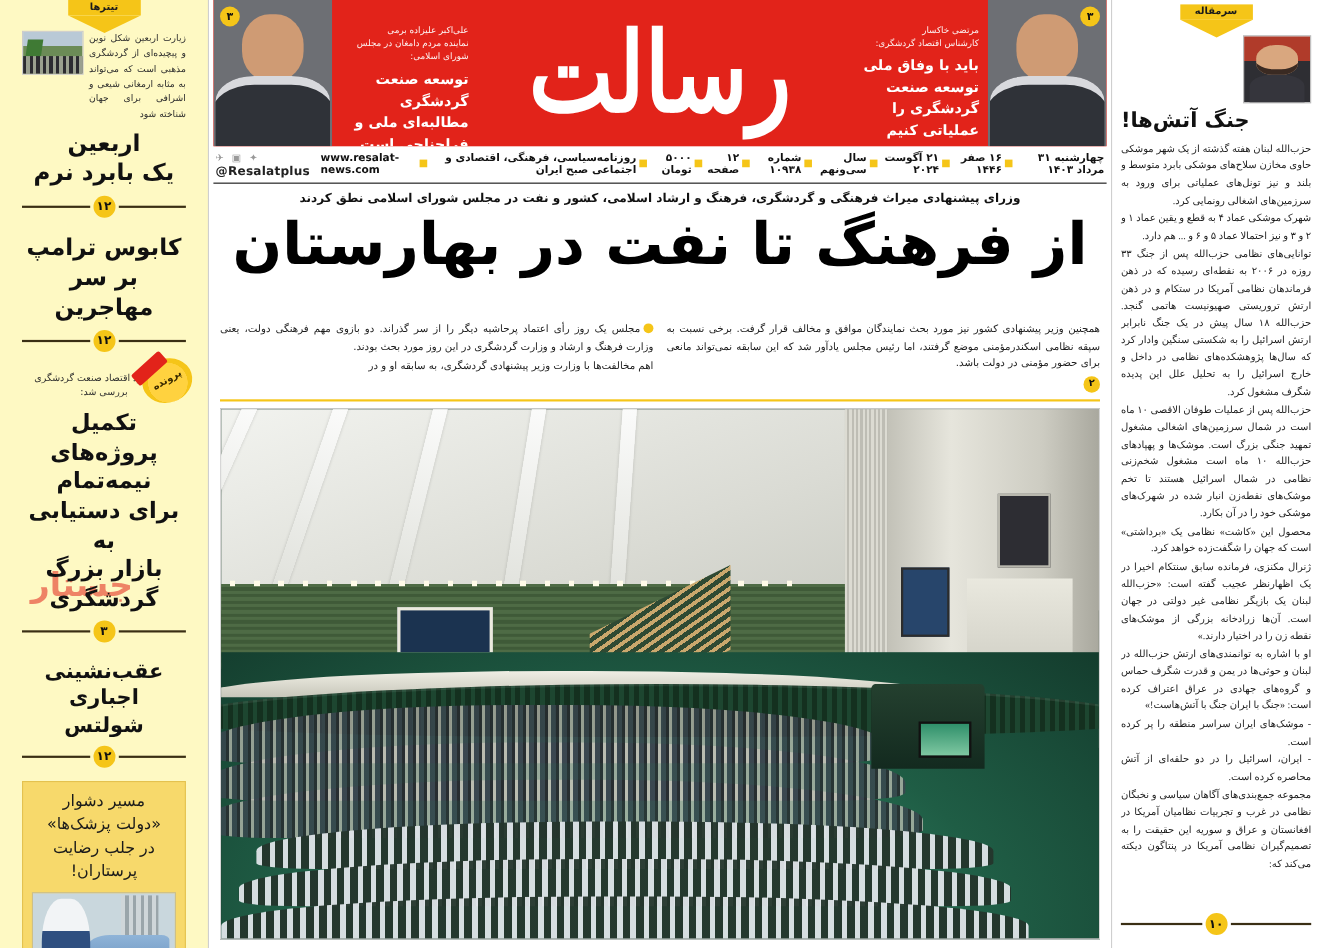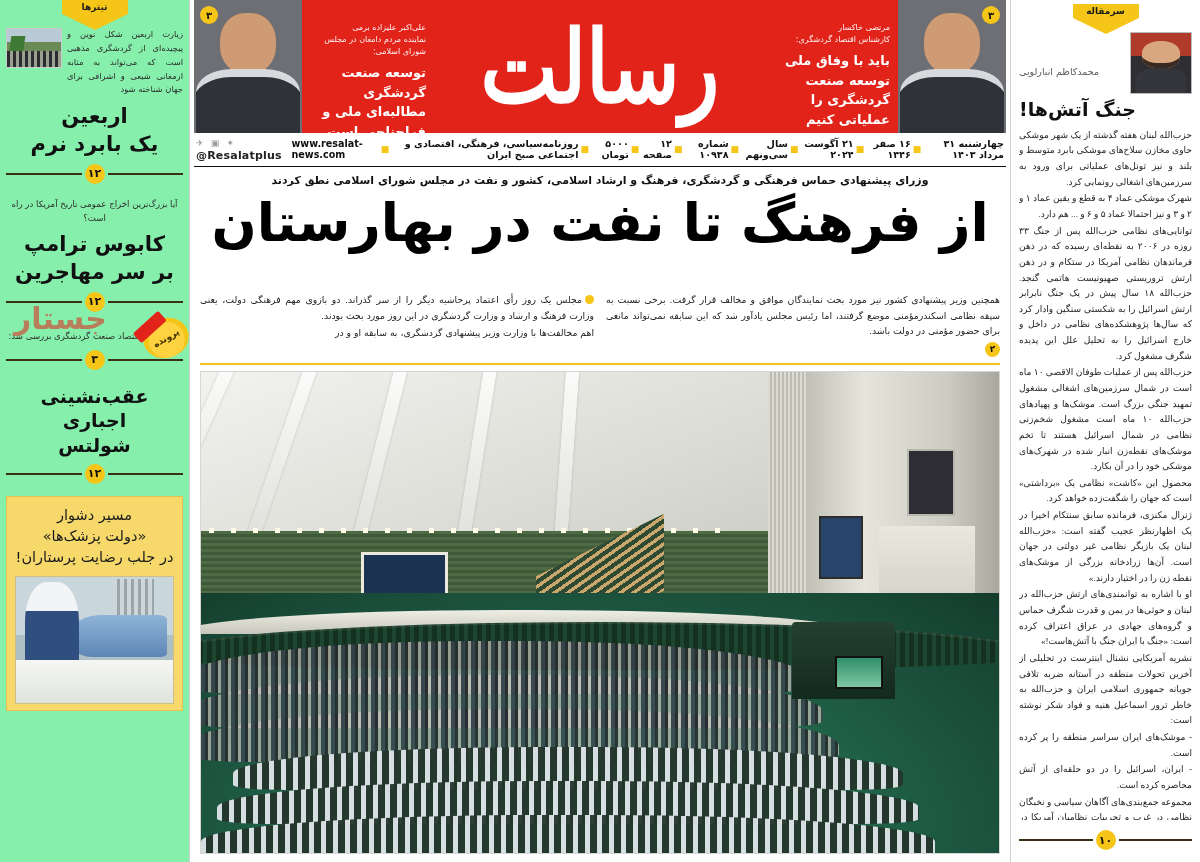--- a/index.html
+++ b/index.html
@@ -333,22 +333,22 @@
     position: absolute; right: 14.5%; bottom: 34%;
     width: 6%; height: 7%;
     background: linear-gradient(#2f8f6a, #7fc8a2);
     border: 2px solid #111;
   }
 
   
   .col-right {
     width: 190px; flex: 0 0 190px;
     border-right: 1px solid #cfcfcf;
-    padding: 0 6px 6px;
-    background: #86efac;
+    padding: 0 20px 6px;
+    background: #fef9c3;
     display: flex; flex-direction: column;
   }
   .teaser { padding-top: 2px; }
   .teaser-lead {
     display: flex; flex-direction: row; gap: 5px;
     margin-top: 12px;
   }
   .teaser-lead .txt {
     flex: 1 1 auto; font-size: 8.4px; line-height: 1.65;
     color: #2b2b2b; text-align: justify; direction: rtl;
@@ -449,34 +449,32 @@
 
 <div id="page">
 
   <div class="col-left">
     <div class="edi-head">
       <div class="ribbon">سرمقاله</div>
     </div>
 
     <div class="edi-author-row">
       <div class="edi-photo"></div>
-      <div class="edi-byline">محمدکاظم انبارلویی</div>
     </div>
 
     <div class="edi-title">جنگ آتش‌ها!</div>
 
     <div class="edi-body">
       <p>حزب‌الله لبنان هفته گذشته از یک شهر موشکی حاوی مخازن سلاح‌های موشکی بابرد متوسط و بلند و نیز تونل‌های عملیاتی برای ورود به سرزمین‌های اشغالی رونمایی کرد.</p>
       <p>شهرک موشکی عماد ۴ به قطع و یقین عماد ۱ و ۲ و ۳ و نیز احتمالا عماد ۵ و ۶ و ... هم دارد.</p>
       <p>توانایی‌های نظامی حزب‌الله پس از جنگ ۳۳ روزه در ۲۰۰۶ به نقطه‌ای رسیده که در ذهن فرماندهان نظامی آمریکا در ستکام و در ذهن ارتش تروریستی صهیونیست هاتمی گنجد. حزب‌الله ۱۸ سال پیش در یک جنگ نابرابر ارتش اسرائیل را به شکستی سنگین وادار کرد که سال‌ها پژوهشکده‌های نظامی در داخل و خارج اسرائیل را به تحلیل علل این پدیده شگرف مشغول کرد.</p>
       <p>حزب‌الله پس از عملیات طوفان الاقصی ۱۰ ماه است در شمال سرزمین‌های اشغالی مشغول تمهید جنگی بزرگ است. موشک‌ها و پهپادهای حزب‌الله ۱۰ ماه است مشغول شخم‌زنی نظامی در شمال اسرائیل هستند تا تخم موشک‌های نقطه‌زن انبار شده در شهرک‌های موشکی خود را در آن بکارد.</p>
       <p>محصول این «کاشت» نظامی یک «برداشتی» است که جهان را شگفت‌زده خواهد کرد.</p>
       <p>ژنرال مکنزی، فرمانده سابق سنتکام اخیرا در یک اظهارنظر عجیب گفته است: «حزب‌الله لبنان یک بازیگر نظامی غیر دولتی در جهان است. آن‌ها زرادخانه بزرگی از موشک‌های نقطه زن را در اختیار دارند.»</p>
       <p>او با اشاره به توانمندی‌های ارتش حزب‌الله در لبنان و حوثی‌ها در یمن و قدرت شگرف حماس و گروه‌های جهادی در عراق اعتراف کرده است: «جنگ با ایران جنگ با آتش‌هاست!»</p>
-      <p>نشریه آمریکایی نشنال اینترست در تحلیلی از آخرین تحولات منطقه در آستانه ضربه تلافی جویانه جمهوری اسلامی ایران و حزب‌الله به خاطر ترور اسماعیل هنیه و فواد شکر نوشته است:</p>
       <p>- موشک‌های ایران سراسر منطقه را پر کرده است.</p>
       <p>- ایران، اسرائیل را در دو حلقه‌ای از آتش محاصره کرده است.</p>
       <p>مجموعه جمع‌بندی‌های آگاهان سیاسی و نخبگان نظامی در غرب و تجربیات نظامیان آمریکا در افغانستان و عراق و سوریه این حقیقت را به تصمیم‌گیران نظامی آمریکا در پنتاگون دیکته می‌کند که:</p>
     </div>
 
     <div class="edi-foot">
       <div class="rule-with-badge">
         <div class="ln"></div>
         <div class="pagebadge">۱۰</div>
         <div class="ln"></div>
@@ -535,21 +533,21 @@
       </div>
       <div class="social">
         <span class="gl">✈</span>
         <span class="gl">▣</span>
         <span class="gl">✦</span>
         <span>@Resalatplus</span>
       </div>
     </div>
 
     <div class="lead">
-      <div class="kicker">وزرای پیشنهادی حماس فرهنگی و گردشگری، فرهنگ و ارشاد اسلامی، کشور و نفت در مجلس شورای اسلامی نطق کردند</div>
+      <div class="kicker">وزرای پیشنهادی میراث فرهنگی و گردشگری، فرهنگ و ارشاد اسلامی، کشور و نفت در مجلس شورای اسلامی نطق کردند</div>
       <div class="headline">از فرهنگ تا نفت در بهارستان</div>
 
       <div class="lead-cols">
         <div class="lc">
           <p>همچنین وزیر پیشنهادی کشور نیز مورد بحث نمایندگان موافق و مخالف قرار گرفت. برخی نسبت به سپقه نظامی اسکندرمؤمنی موضع گرفتند، اما رئیس مجلس یادآور شد که این سابقه نمی‌تواند مانعی برای حضور مؤمنی در دولت باشد.</p>
           <div class="lc-badge">۲</div>
         </div>
         <div class="lc">
           <p>
             <span class="bullet-dot"></span><span>مجلس یک روز رأی اعتماد پرحاشیه دیگر را از سر گذراند. دو بازوی مهم فرهنگی دولت، یعنی وزارت فرهنگ و ارشاد و وزارت گردشگری در این روز مورد بحث بودند.</span>
@@ -607,38 +605,43 @@
         <div>یک بابرد نرم</div>
       </div>
       <div class="rule-with-badge">
         <div class="ln"></div>
         <div class="pagebadge">۱۲</div>
         <div class="ln"></div>
       </div>
     </div>
 
     <div class="teaser">
-      <div class="teaser-kicker">آیا بزرگ‌ترین اخراج عمومی تاریخ آمریکا در راه است؟</div>
       <div class="teaser-title">
         <div>کابوس ترامپ</div>
         <div>بر سر مهاجرین</div>
       </div>
       <div class="rule-with-badge">
         <div class="ln"></div>
         <div class="pagebadge">۱۲</div>
         <div class="ln"></div>
       </div>
     </div>
 
     <div class="teaser feature">
       <div class="teaser-kicker">لزوم بهبود اقتصاد صنعت گردشگری بررسی شد:</div>
       <div class="stamp">
         <span>پرونده</span>
       </div>
       <div class="watermark">جستار</div>
+      <div class="teaser-title lg">
+        <div>تکمیل</div>
+        <div>پروژه‌های نیمه‌تمام</div>
+        <div>برای دستیابی به</div>
+        <div>بازار بزرگ گردشگری</div>
+      </div>
       <div class="rule-with-badge">
         <div class="ln"></div>
         <div class="pagebadge">۳</div>
         <div class="ln"></div>
       </div>
     </div>
 
     <div class="teaser">
       <div class="teaser-title sm">
         <div>عقب‌نشینی اجباری</div>

